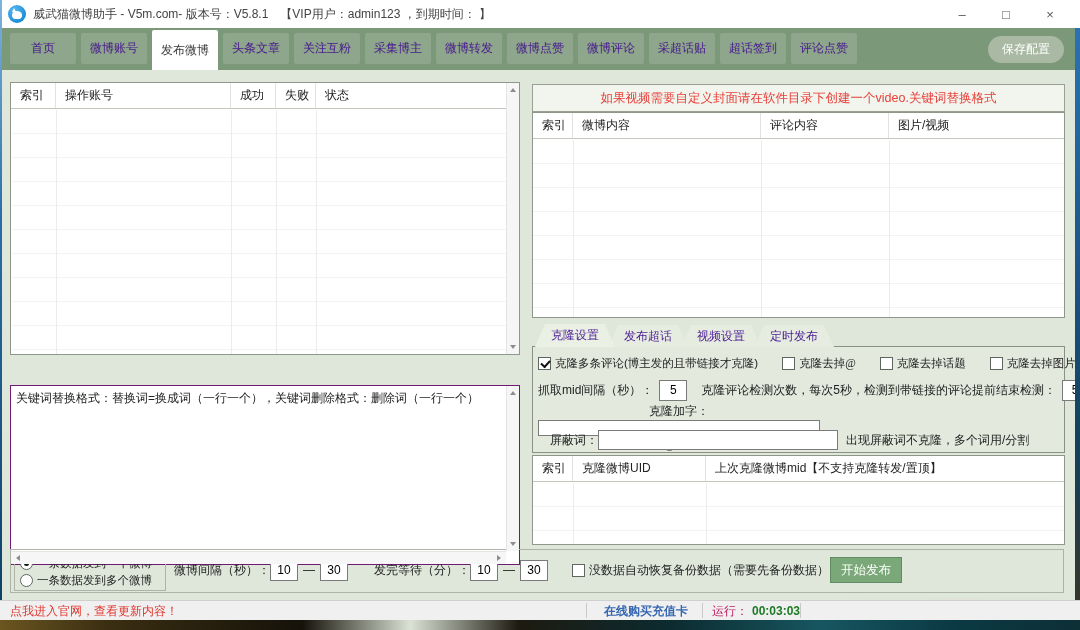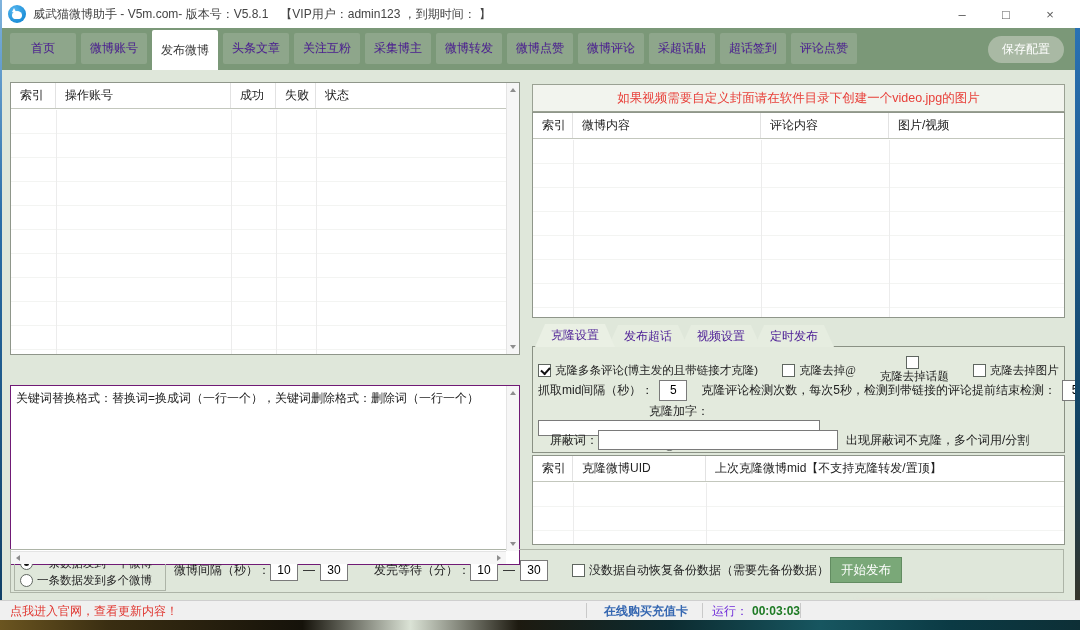--- a/index.html
+++ b/index.html
@@ -82,21 +82,21 @@
   .radio-row { display:flex; align-items:center; height:17px; font-size:11.5px; white-space:nowrap; }
   .start-btn { position:absolute; left:830px; top:557px; width:72px; height:26px; background:#7aa878; border:1px solid #628c61;
     color:#fff; font-size:12.5px; display:flex; align-items:center; justify-content:center; cursor:default; }
 
   
   .statusbar { position:absolute; left:0; top:600px; width:1080px; height:20px; background:#f0f0f0; border-top:1px solid #cfcfcf; z-index:55; }
   .statusbar .sdiv { position:absolute; top:2px; bottom:2px; width:1px; background:#c9c9c9; }
   .s-red { position:absolute; left:10px; top:0; height:20px; display:flex; align-items:center; color:#e0352f; font-size:12px; }
   .s-buy { position:absolute; left:604px; top:0; height:20px; display:flex; align-items:center; color:#3567b1; font-weight:bold; font-size:12px; cursor:default; }
   .s-run { position:absolute; left:712px; top:0; height:20px; display:flex; align-items:center; font-size:12px; }
-  .s-run .rl { color:#6d28d9; margin-right:4px; }
+  .s-run .rl { color:#be185d; margin-right:4px; }
   .s-run .rt { color:#1d7a24; font-weight:bold; }
   .blob { position:absolute; top:604px; height:13px; border-radius:3px; filter:blur(3px); }
 </style>
 </head>
 <body>
 
 <div id="stage">
 
   <div class="titlebar">
     <span class="app-icon"></span>
@@ -151,21 +151,21 @@
     <div class="sb-v" style="bottom:13px">
       <i class="tri up"></i>
       <i class="tri down"></i>
     </div>
     <div class="sb-h" style="right:13px">
       <i class="tri left"></i>
       <i class="tri right"></i>
     </div>
   </div>
 
-  <div class="notice">如果视频需要自定义封面请在软件目录下创建一个video.jpg的图片</div>
+  <div class="notice">如果视频需要自定义封面请在软件目录下创建一个video.关键词替换格式</div>
 
   <div class="tbl" style="left:532px; top:112px; width:533px; height:206px;">
     <div class="tbl-head">
       <span class="hcell" style="width:40px">索引</span>
       <span class="hcell" style="width:188px">微博内容</span>
       <span class="hcell" style="width:128px">评论内容</span>
       <span class="hcell" style="flex:1">图片/视频</span>
     </div>
     <div class="tbl-body">
       <i class="vl" style="left:40px"></i>
@@ -184,21 +184,21 @@
 
   <div class="srow" style="left:538px; top:356px; gap:24px; font-size:11.5px;">
     <span style="display:flex;align-items:center;">
       <span class="chk on"></span>
       <span class="lbl" style="font-size:11.5px">克隆多条评论(博主发的且带链接才克隆)</span>
     </span>
     <span style="display:flex;align-items:center;font-family:Liberation Serif, serif;">
       <span class="chk"></span>
       <span class="lbl" style="font-size:11.5px">克隆去掉@</span>
     </span>
-    <span style="display:flex;align-items:center;flex-direction:column;">
+    <span style="display:flex;align-items:center;">
       <span class="chk"></span>
       <span class="lbl" style="font-size:11.5px">克隆去掉话题</span>
     </span>
     <span style="display:flex;align-items:center;">
       <span class="chk"></span>
       <span class="lbl" style="font-size:11.5px">克隆去掉图片</span>
     </span>
   </div>
 
   <div class="srow" style="left:538px; top:378px; height:24px;">

